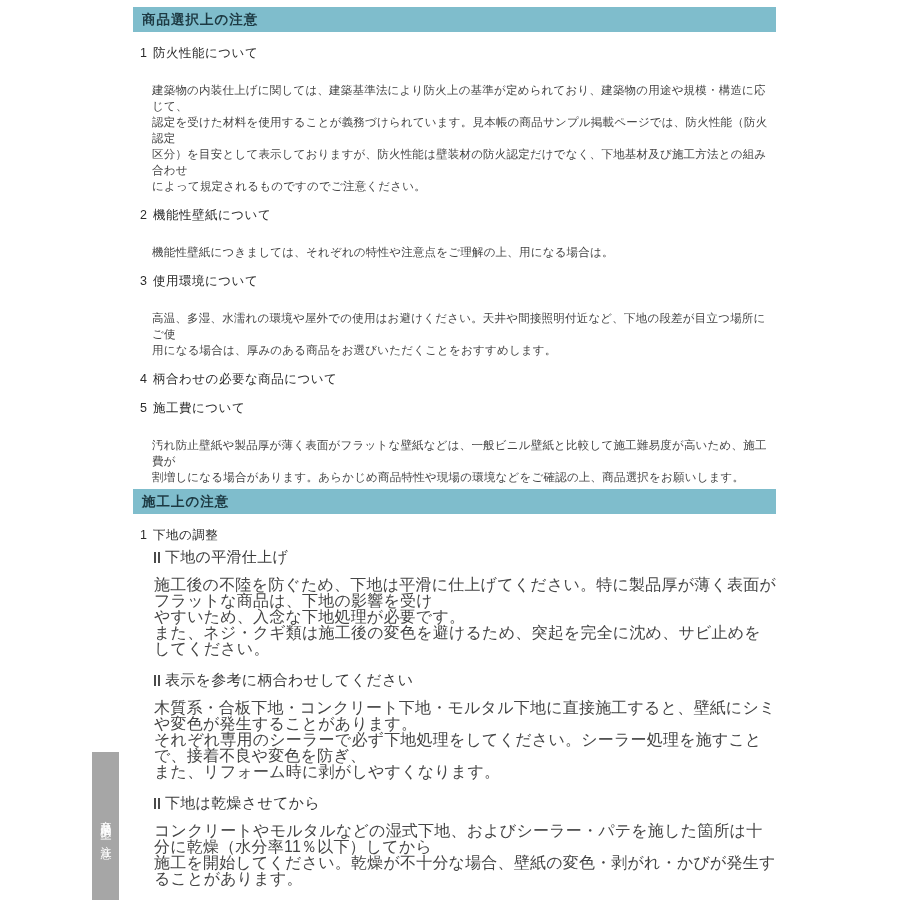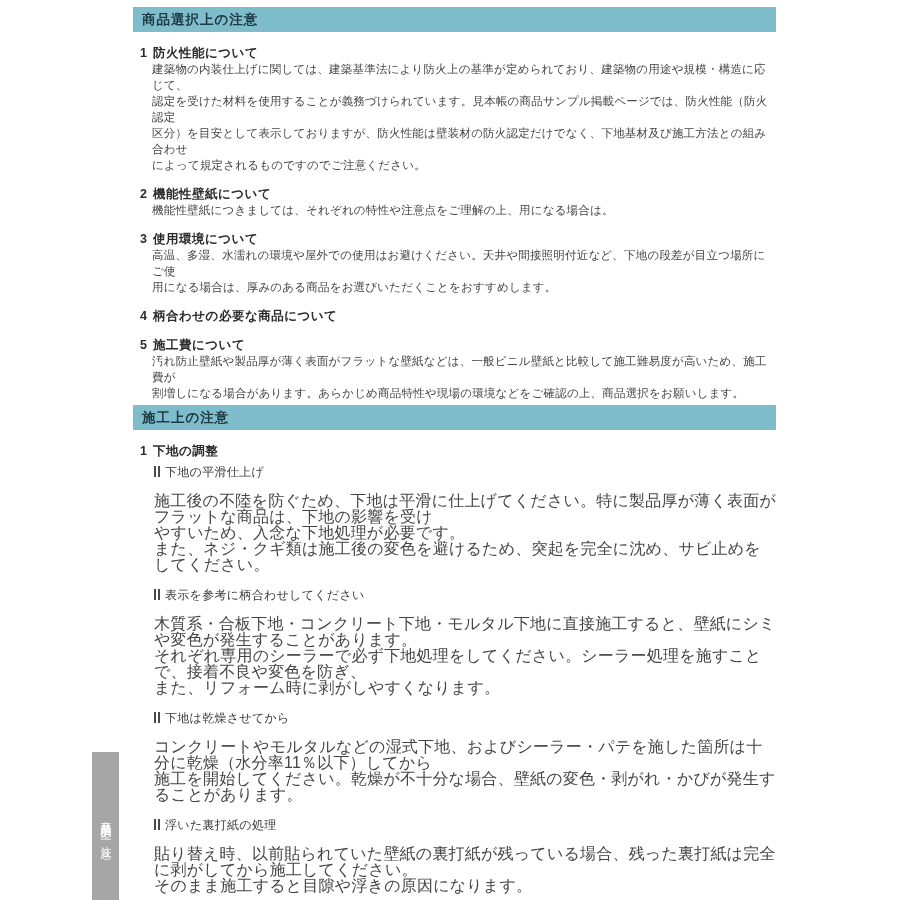--- a/index.html
+++ b/index.html
@@ -13,33 +13,33 @@
     background:#7fbdcc;color:#1d3a43;
     height:25px;line-height:25px;
     font-size:13.5px;font-weight:bold;
     padding-left:9px;box-sizing:border-box;
     letter-spacing:1px;
   }
   .band1{margin-top:7px;}
   .band2{margin-top:4px;}
   .item{margin-top:14px;}
   .item-head{
-    padding-left:7px;font-size:12.5px;font-weight:bold;color:#2b2b2b;
+    padding-left:7px;font-size:12.5px;font-weight:normal;color:#2b2b2b;
     line-height:15px;letter-spacing:0.5px;
   }
   .item-head .num{display:inline-block;min-width:13px;}
   .item-body{
-    margin-top:0;padding-left:19px;
+    margin-top:21px;padding-left:19px;
     font-size:11.5px;line-height:16px;color:#454545;
     white-space:pre-line;letter-spacing:0.2px;
   }
   .subitem{margin-top:15px;}
   .subitem.first{margin-top:6px;}
   .sub-head{
-    padding-left:21px;font-size:12px;color:#3a3a3a;line-height:15px;
+    padding-left:21px;font-size:15px;color:#3a3a3a;line-height:15px;
     letter-spacing:0.3px;
   }
   .dbar{
     display:inline-block;width:2px;height:11px;
     border-left:2px solid #4a4a4a;border-right:2px solid #4a4a4a;
     margin-right:5px;vertical-align:-1px;
   }
   .sub-body{
     margin-top:13px;padding-left:21px;
     font-size:16px;line-height:16px;color:#454545;

